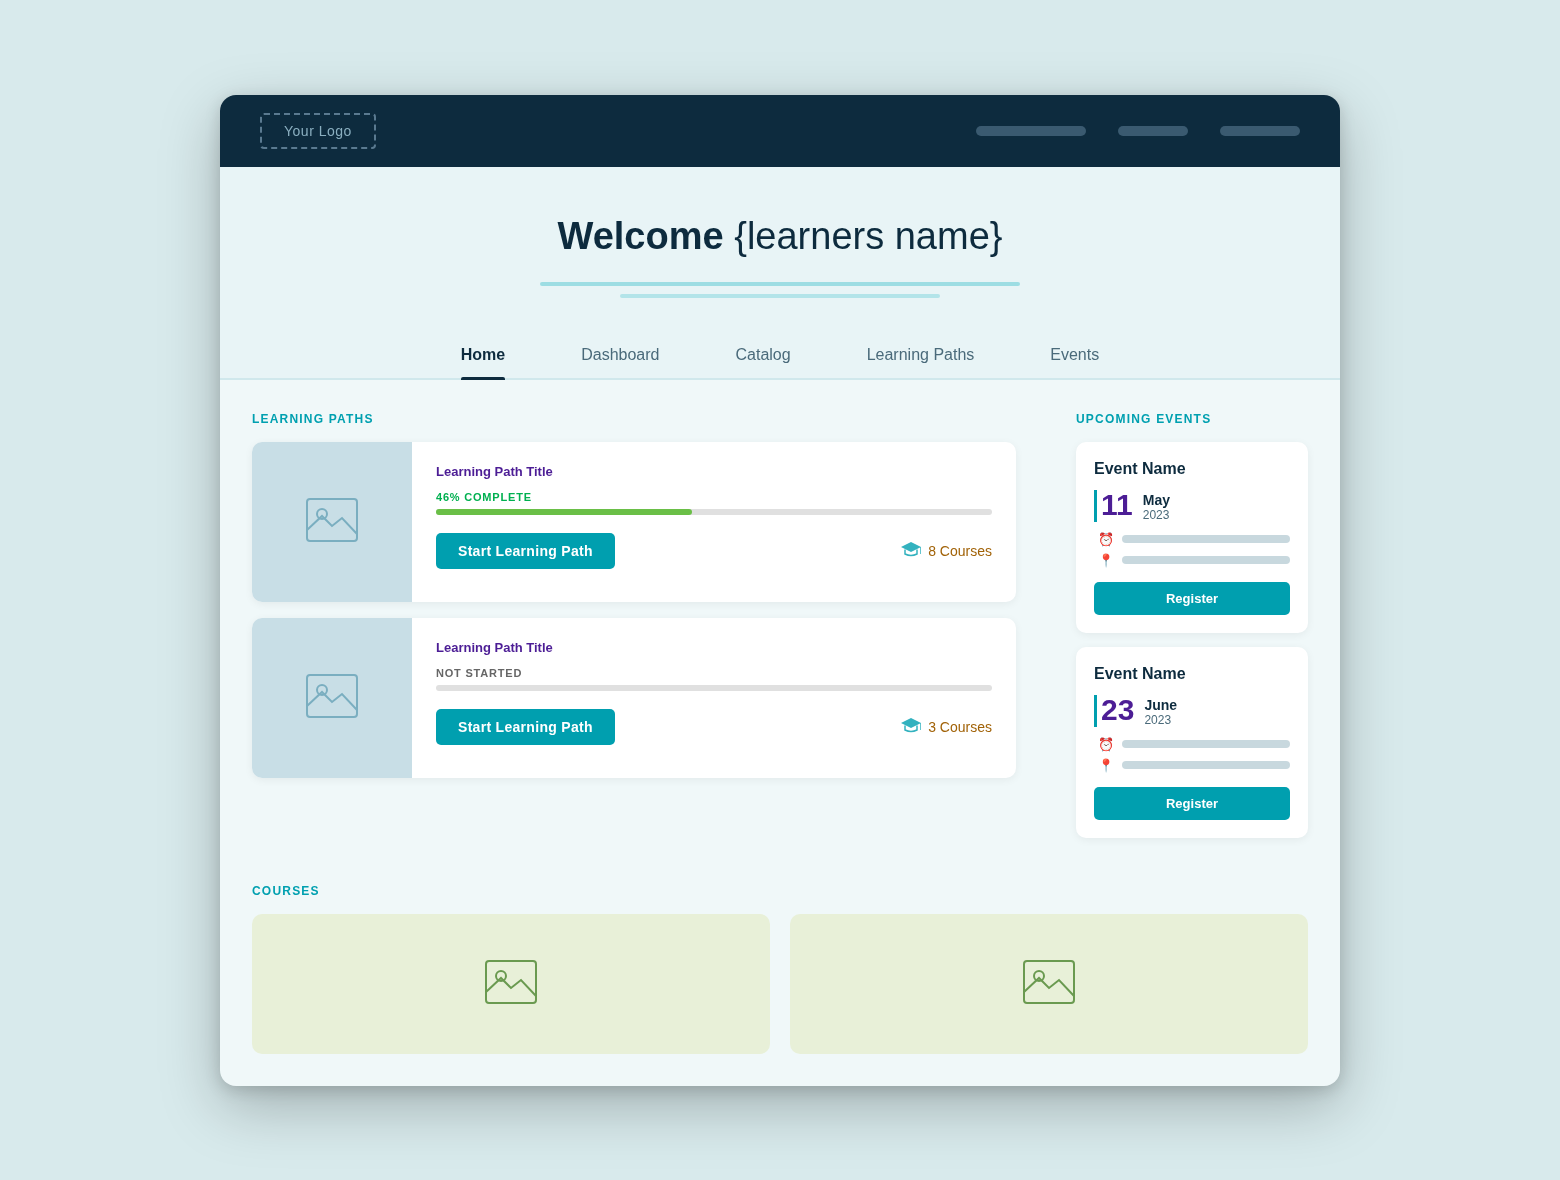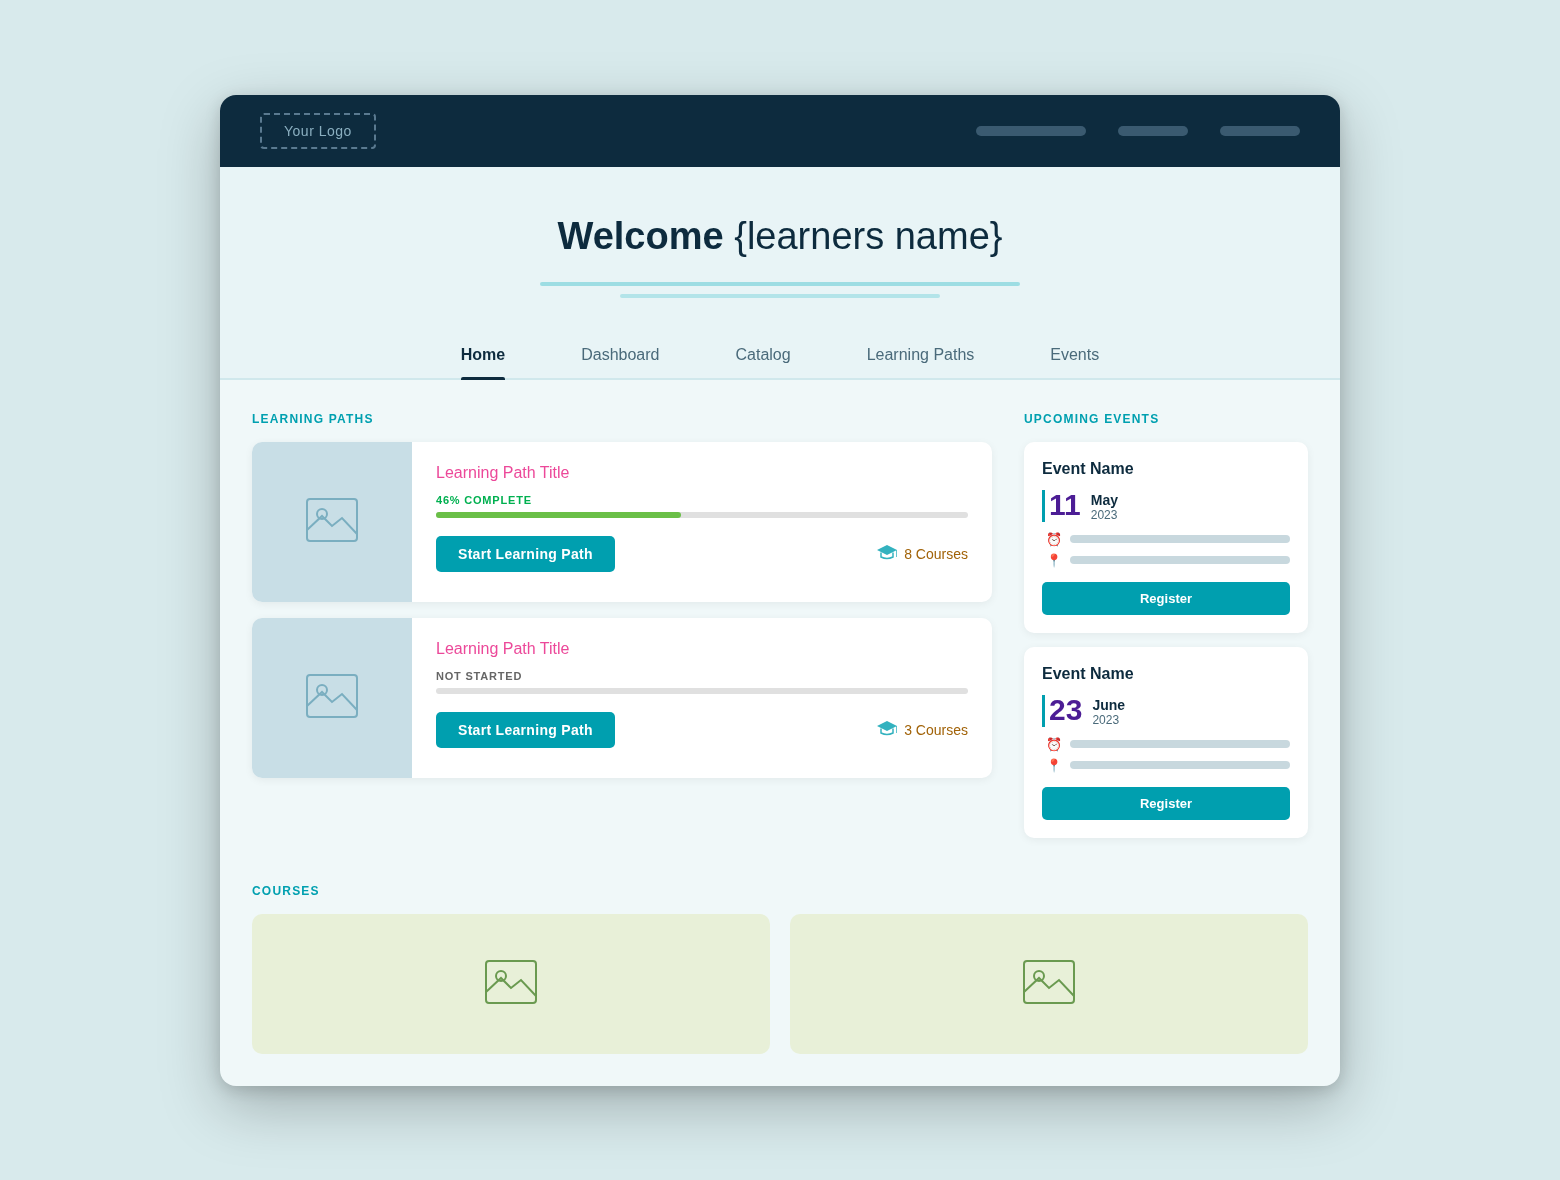--- a/index.html
+++ b/index.html
@@ -149,23 +149,23 @@
     }
     .image-placeholder-icon svg {
       width: 52px;
       height: 44px;
     }
     .lp-card-body {
       flex: 1;
       padding: 22px 24px;
     }
     .lp-card-title {
-      font-size: 16px;
-      font-weight: 400;
-      color: #ec4899;
+      font-size: 13px;
+      font-weight: 700;
+      color: #4c1d95;
       margin-bottom: 12px;
     }
     .progress-label {
       font-size: 11px;
       font-weight: 700;
       color: #00b050;
       letter-spacing: 0.8px;
       text-transform: uppercase;
       margin-bottom: 6px;
     }
@@ -208,22 +208,23 @@
     .courses-count {
       display: flex;
       align-items: center;
       gap: 7px;
       color: #a16207;
       font-size: 14px;
     }
 
     
     .right-sidebar {
-      width: 284px;
+      width: 232px;
       flex-shrink: 0;
+      margin-left: 28px;
     }
     .event-card {
       background: #fff;
       border-radius: 10px;
       padding: 18px 18px;
       margin-bottom: 14px;
       box-shadow: 0 2px 8px rgba(0,0,0,0.06);
     }
     .event-name {
       font-size: 16px;

